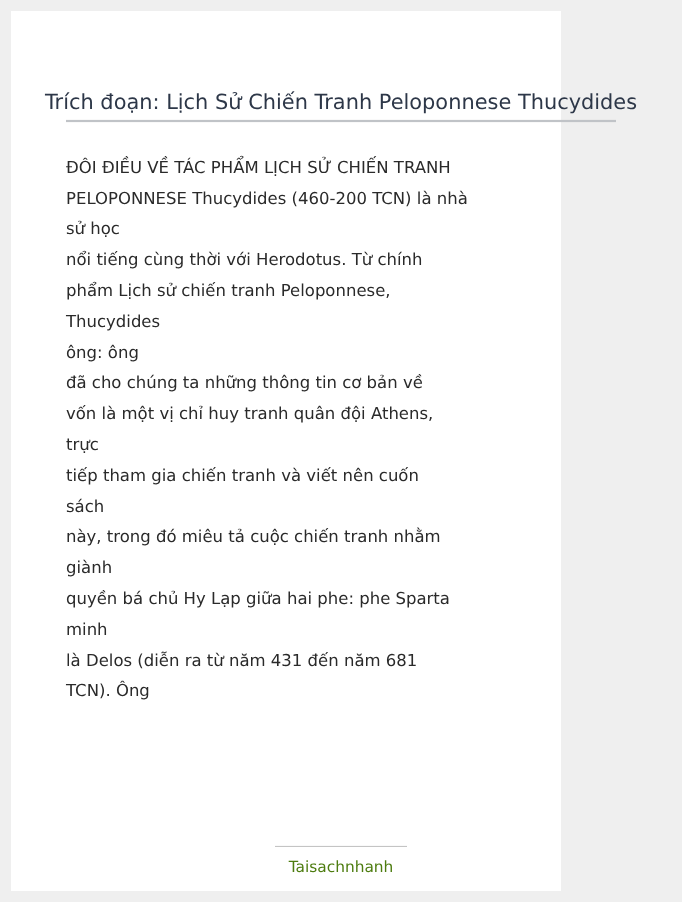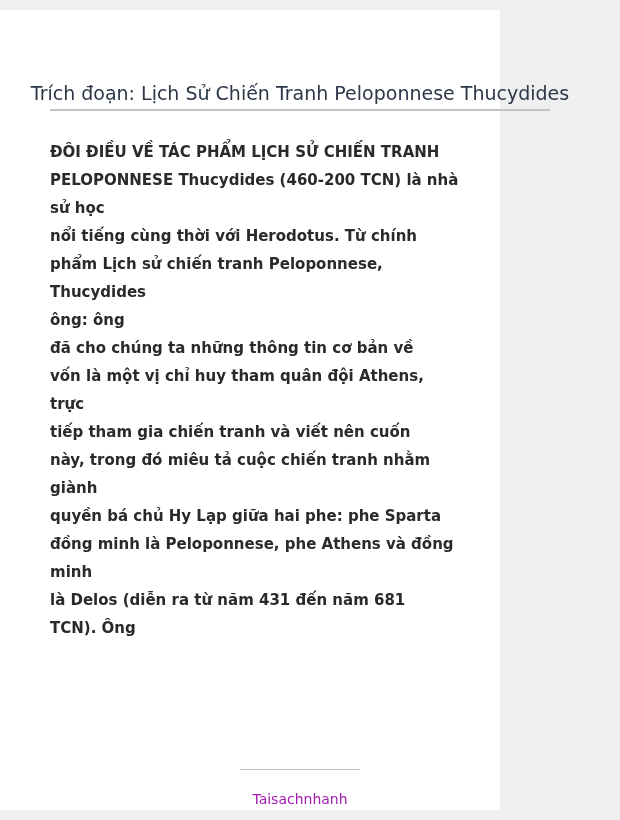--- a/index.html
+++ b/index.html
@@ -8,21 +8,21 @@
       width: 620px;
       height: 820px;
       background: #efefef;
       overflow: hidden;
     }
     body {
       font-family: "DejaVu Sans", sans-serif;
     }
     .card {
       position: absolute;
-      left: 0;
+      left: 10px;
       top: 10px;
       width: 500px;
       height: 800px;
       background: #ffffff;
     }
     .title {
       position: absolute;
       left: 0;
       top: 72px;
       width: 600px;
@@ -45,64 +45,62 @@
       left: 50px;
       top: 128px;
       width: 360px;
       font-size: 15px;
       line-height: 28px;
       color: #2a2a2a;
     }
     .body-text .line {
       display: block;
       white-space: nowrap;
-      font-weight: bold;
     }
     .footer-divider {
       position: absolute;
       left: 240px;
       top: 759px;
       width: 120px;
       height: 1px;
       background: #c4c4c4;
     }
     .footer-text {
       position: absolute;
       left: 0;
       top: 771px;
       width: 600px;
       text-align: center;
       font-size: 14px;
-      color: #a21caf;
-      margin-top: 10px;
+      color: #4d7c0f;
     }
   </style>
 </head>
 <body>
 
 <div class="card">
   <div class="title">Trích đoạn: Lịch Sử Chiến Tranh Peloponnese Thucydides</div>
   <div class="title-divider"></div>
 
   <div class="body-text">
     <span class="line">ĐÔI ĐIỀU VỀ TÁC PHẨM LỊCH SỬ CHIẾN TRANH</span>
     <span class="line">PELOPONNESE Thucydides (460-200 TCN) là nhà</span>
     <span class="line">sử học</span>
     <span class="line">nổi tiếng cùng thời với Herodotus. Từ chính</span>
     <span class="line">phẩm Lịch sử chiến tranh Peloponnese,</span>
     <span class="line">Thucydides</span>
     <span class="line">ông: ông</span>
     <span class="line">đã cho chúng ta những thông tin cơ bản về</span>
-    <span class="line">vốn là một vị chỉ huy tham quân đội Athens,</span>
+    <span class="line">vốn là một vị chỉ huy tranh quân đội Athens,</span>
     <span class="line">trực</span>
     <span class="line">tiếp tham gia chiến tranh và viết nên cuốn</span>
+    <span class="line">sách</span>
     <span class="line">này, trong đó miêu tả cuộc chiến tranh nhằm</span>
     <span class="line">giành</span>
     <span class="line">quyền bá chủ Hy Lạp giữa hai phe: phe Sparta</span>
-    <span class="line">đồng minh là Peloponnese, phe Athens và đồng</span>
     <span class="line">minh</span>
     <span class="line">là Delos (diễn ra từ năm 431 đến năm 681</span>
     <span class="line">TCN). Ông</span>
   </div>
 
   <div class="footer-divider"></div>
   <div class="footer-text">Taisachnhanh</div>
 </div>
 
 </body></html>

